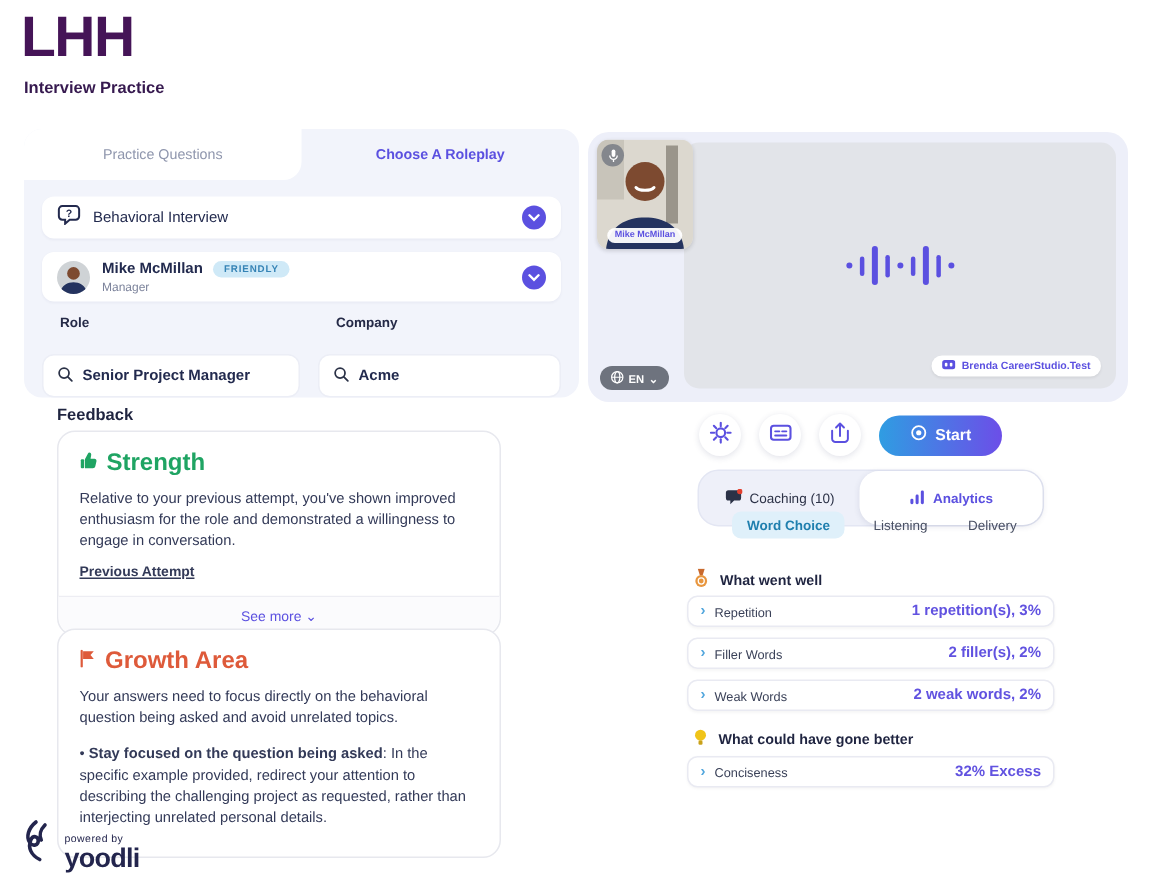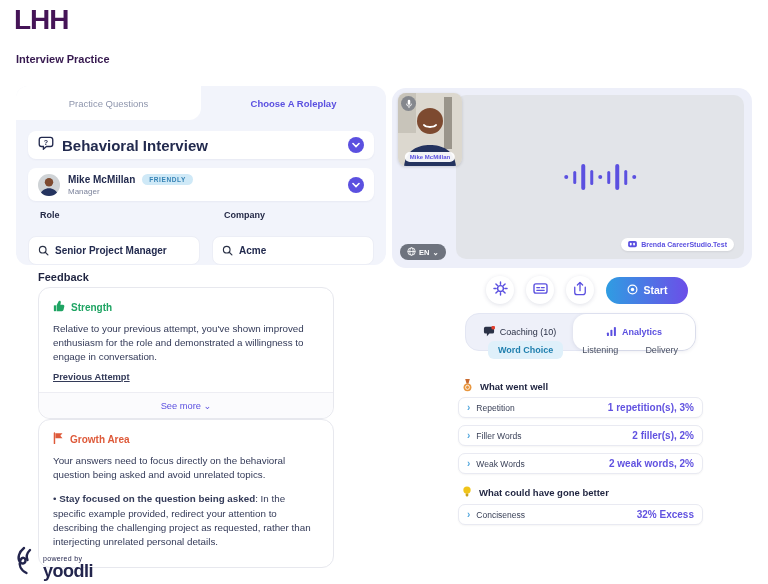--- a/index.html
+++ b/index.html
@@ -1,36 +1,36 @@
 <!DOCTYPE html>
 <html><head>
 <meta charset="utf-8">
 <style>
   * { margin:0; padding:0; box-sizing:border-box; }
   html,body { width:768px; height:584px; background:#fff; overflow:hidden;
     font-family:"Liberation Sans", sans-serif; color:#1f2440; position:relative; }
 
   
-  .logo { position:absolute; left:14px; top:4px; font-size:28px; font-weight:800;
+  .logo { position:absolute; left:14px; top:4px; font-size:38px; font-weight:800;
     color:#451457; letter-spacing:-1px; }
   .page-title { position:absolute; left:16px; top:53px; font-size:11px; font-weight:700; color:#36194f; }
 
   
   .rp-panel { position:absolute; left:16px; top:86px; width:370px; height:179px;
     background:#f2f4fb; border-radius:12px; }
   .rp-tabs { display:flex; height:34px; }
   .rp-tab { flex:1; display:flex; align-items:center; justify-content:center;
     font-size:9.5px; cursor:pointer; }
   .rp-tab.inactive { background:#fff; color:#8f96ad; border-radius:12px 0 12px 0; }
   .rp-tab.active { color:#5b50e0; font-weight:700; }
   .rp-row { position:absolute; left:12px; right:12px; background:#fff; border-radius:8px;
     display:flex; align-items:center; padding:0 10px; box-shadow:0 1px 2px rgba(40,45,90,.05); }
   .rp-row.type { top:45px; height:28px; }
   .rp-row.persona { top:82px; height:33px; }
-  .rp-type-label { font-size:15px; font-weight:700; color:#222a4e; margin-left:8px; }
+  .rp-type-label { font-size:10px; font-weight:400; color:#222a4e; margin-left:8px; }
   .chev-btn { margin-left:auto; width:16px; height:16px; border-radius:50%; background:#5b50e0;
     display:flex; align-items:center; justify-content:center; cursor:pointer; flex:0 0 16px; }
   .avatar { width:22px; height:22px; border-radius:50%; overflow:hidden; flex:0 0 22px; }
   .persona-col { margin-left:8px; display:flex; flex-direction:column; }
   .persona-top { display:flex; align-items:center; gap:7px; }
   .persona-name { font-size:10px; font-weight:700; color:#222a4e; }
   .badge { background:#cfe9f7; color:#3583b5; font-size:6.5px; font-weight:700;
     letter-spacing:.6px; padding:2px 7px; border-radius:8px; }
   .persona-sub { font-size:8px; color:#7d849c; margin-top:2px; }
   .field-label { position:absolute; font-size:9px; font-weight:700; color:#252a47; top:124px; }
@@ -41,21 +41,21 @@
   .rp-input input { border:0; outline:0; font-size:10px; font-weight:700; color:#222a4e;
     width:100%; font-family:"Liberation Sans", sans-serif; background:transparent; }
 
   
   .fb-heading { position:absolute; left:38px; top:271px; font-size:11px; font-weight:700; color:#1f2440; }
   .fb-card { position:absolute; left:38px; width:296px; background:#fff;
     border:1px solid #e7e8ee; border-radius:12px; }
   .fb-card.strength { top:287px; }
   .fb-card.growth { top:419px; }
   .fb-body-pad { padding:12px 14px 8px 14px; }
-  .fb-card-head { display:flex; align-items:center; gap:6px; font-size:10px; font-weight:700; }
+  .fb-card-head { display:flex; align-items:center; gap:6px; font-size:16px; font-weight:700; }
   .fb-card-head.green { color:#1fa463; }
   .fb-card-head.orange { color:#de5a3a; }
   .fb-text { font-size:9.8px; line-height:1.45; color:#333a58; margin-top:8px; }
   .fb-link { display:inline-block; margin-top:7px; font-size:9.3px; font-weight:700;
     color:#333a58; text-decoration:underline; cursor:pointer; }
   .fb-footer { border-top:1px solid #ededf3; background:#fbfbfd; border-radius:0 0 12px 12px;
     text-align:center; padding:7px 0; font-size:9.3px; color:#5b50e0; cursor:pointer; }
   .fb-bullet { font-size:9.8px; line-height:1.45; color:#333a58; margin-top:10px; padding-bottom:10px; }
   .fb-bullet b { font-weight:700; }
 
@@ -76,21 +76,21 @@
     display:flex; align-items:center; gap:5px; }
   .wf-bar { width:3.5px; background:#5b50e0; border-radius:2px; }
   .device-pill { position:absolute; right:10px; bottom:8px; background:#fff; border-radius:8px;
     padding:2.5px 7px; display:flex; align-items:center; gap:4px; font-size:7px; font-weight:600;
     color:#5b50e0; box-shadow:0 1px 2px rgba(0,0,0,.08); cursor:pointer; }
   .lang-pill { position:absolute; left:8px; bottom:8px; background:rgba(92,98,108,.88); color:#fff;
     border-radius:10px; height:16px; display:flex; align-items:center; gap:3px; padding:0 7px;
     font-size:7.5px; font-weight:700; cursor:pointer; }
 
   
-  .controls { position:absolute; left:392px; top:276px; width:360px; display:flex;
+  .controls { position:absolute; left:372px; top:276px; width:360px; display:flex;
     align-items:center; gap:12px; padding-left:94px; }
   .circle-btn { width:28px; height:28px; border-radius:50%; background:#fff;
     box-shadow:0 1px 4px rgba(50,55,100,.15); display:flex; align-items:center;
     justify-content:center; cursor:pointer; border:0; }
   .start-btn { width:82px; height:27px; border-radius:14px; border:0; cursor:pointer;
     background:linear-gradient(90deg,#2f9de2,#6c4ee8); color:#fff; font-weight:700;
     font-size:10.5px; display:flex; align-items:center; justify-content:center; gap:6px;
     font-family:"Liberation Sans", sans-serif; }
 
   

